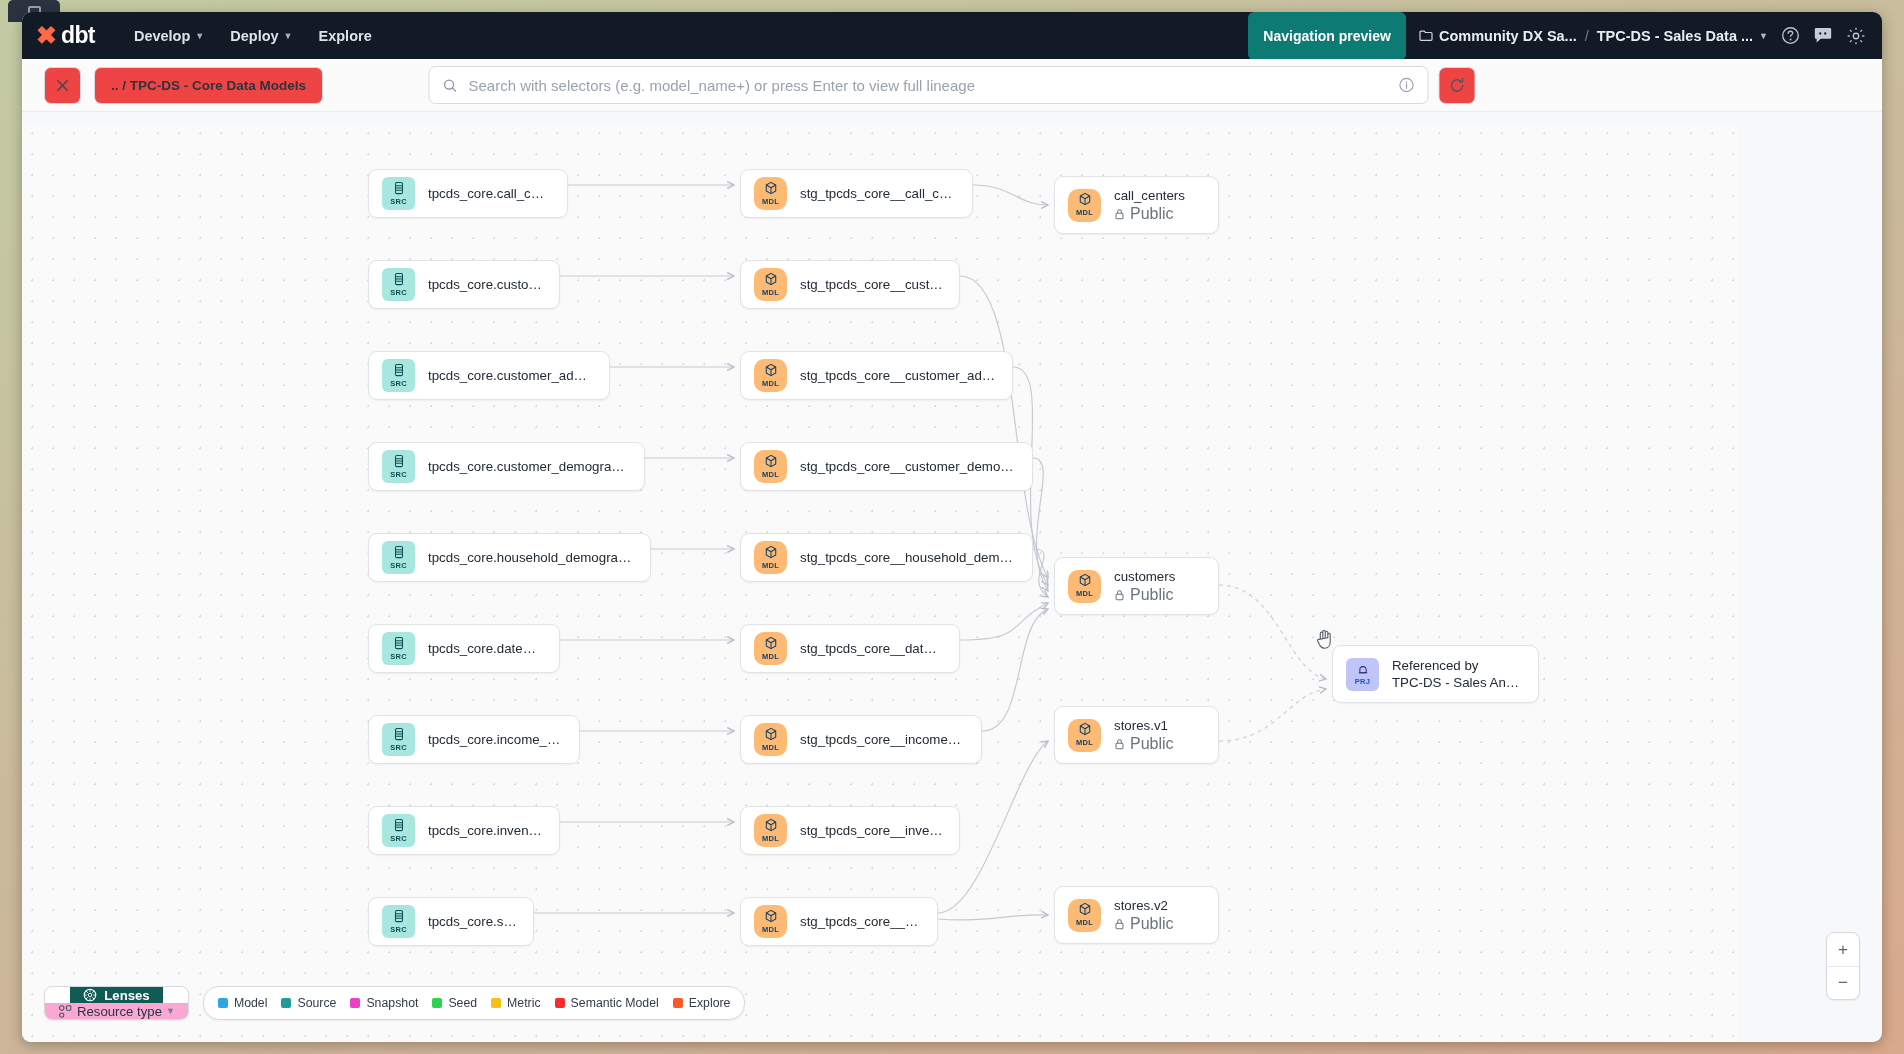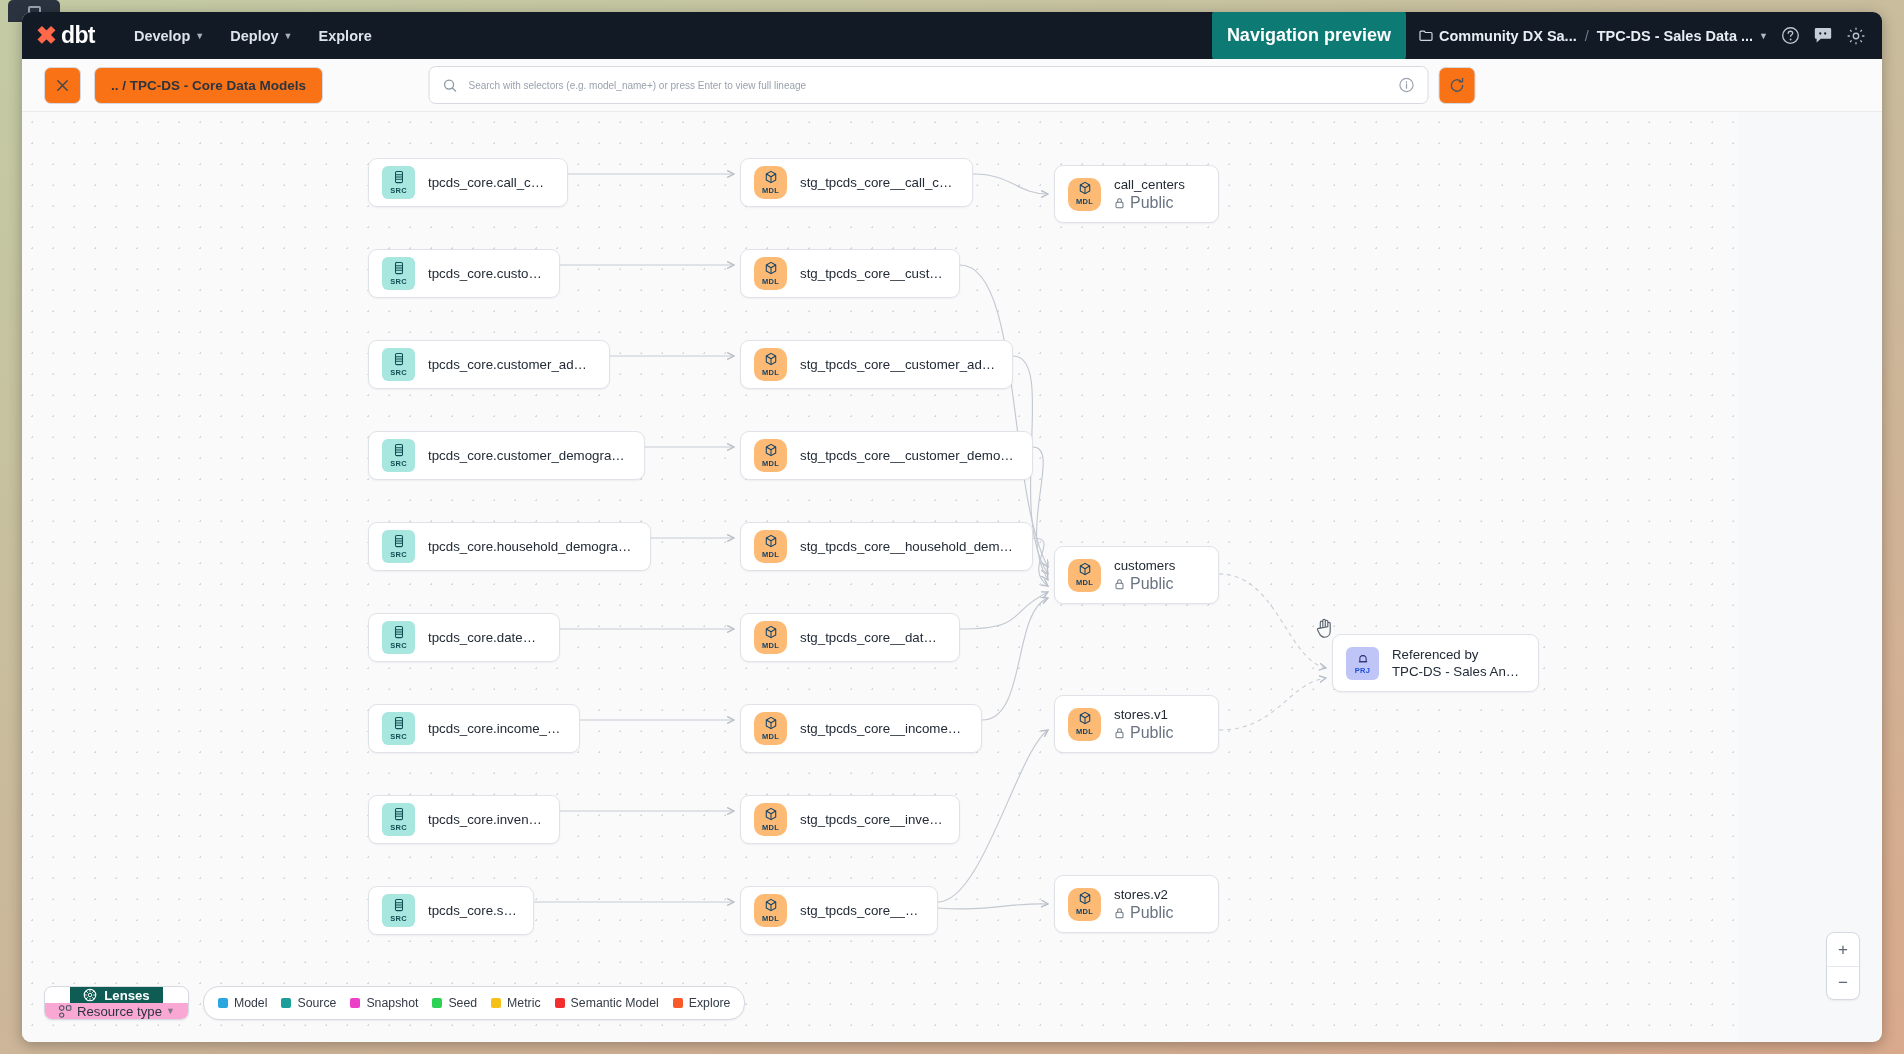--- a/index.html
+++ b/index.html
@@ -52,68 +52,68 @@
   .logo-text { font-size: 23px; font-weight: 700; color: #ffffff; letter-spacing: -0.6px; }
   .navitem {
     display: flex; align-items: center; gap: 5px;
     font-size: 14.5px; color: #dde3ea; font-weight: 600;
     padding: 7px 13px; border-radius: 5px; cursor: pointer;
   }
   .caret { font-size: 9px; opacity: .75; }
   #nav-right { margin-left: auto; display: flex; align-items: center; gap: 13px; }
   #nav-preview {
     background: #0d7a74; color: #fff;
-    font-size: 18px; font-weight: 600;
+    font-size: 14px; font-weight: 600;
     padding: 16px 15px; border-radius: 6px; cursor: pointer;
   }
   #breadcrumb-top { display: flex; align-items: center; gap: 8px; font-size: 14.5px; font-weight: 700; color: #e9eef4; }
   #breadcrumb-top .sep { color: #6f7c8d; font-weight: 400; }
   #breadcrumb-top .crumb { cursor: pointer; display: flex; align-items: center; gap: 6px; }
   .icon-btn-top { cursor: pointer; display: flex; align-items: center; opacity: .92; }
 
   
   #toolbar {
     position: relative;
     height: 53px;
     display: flex; align-items: center;
     padding: 0 22px;
     background: #fbfbfc;
     border-bottom: 1px solid #e9ebef;
     z-index: 5;
   }
   .tb-btn {
     height: 37px; min-width: 37px;
-    background: #f97316; border: 1px solid #d6dae0; border-radius: 7px;
+    background: #ef4444; border: 1px solid #d6dae0; border-radius: 7px;
     display: flex; align-items: center; justify-content: center;
     cursor: pointer; color: #3d4754; text-align: right;
   }
   #breadcrumb-chip {
     margin-left: 13px; padding: 0 16px;
     font-size: 13.5px; font-weight: 600; color: #2c3440;
     white-space: nowrap;
   }
   #search-wrap { position: absolute; left: 50%; transform: translateX(-50%); display: flex; align-items: center; gap: 10px; }
   #search-box {
     width: 1000px; height: 38px;
     background: #fff; border: 1px solid #d6dae0; border-radius: 7px;
     display: flex; align-items: center; gap: 11px;
     padding: 0 13px; cursor: text;
   }
   #search-input {
     flex: 1; border: none; outline: none;
-    font-size: 10px; color: #be185d;
+    font-size: 15px; color: #be185d;
     font-family: "Liberation Sans", sans-serif; background: transparent;
   }
   #search-input::placeholder { color: #9aa2ad; }
   #refresh-btn { margin-left: 0; }
 
   
   #canvas {
     position: absolute;
-    left: 0; top: 100px;
+    left: 0; top: 111px;
     width: 1716px; height: 930px;
     background-color: #fafafb;
     background-image: radial-gradient(#d6d9de 1px, transparent 1px);
     background-size: 21px 21px;
     cursor: grab;
     overflow: hidden;
   }
   #edges { position: absolute; left: 0; top: 0; width: 1860px; height: 930px; }
 
   .node {

